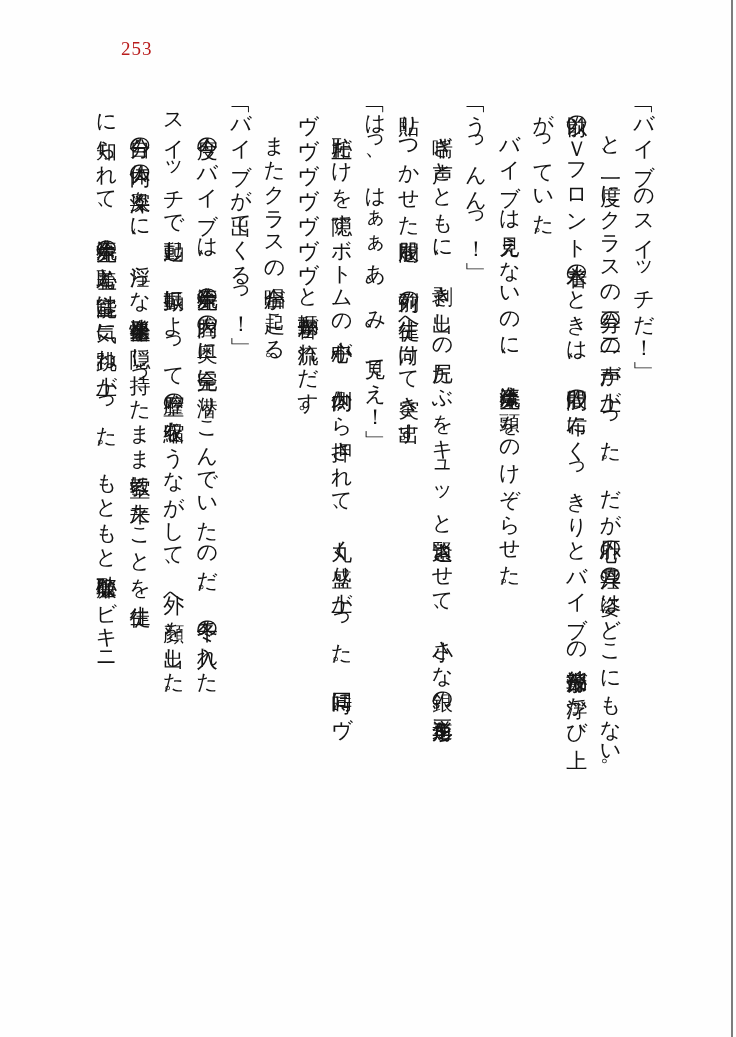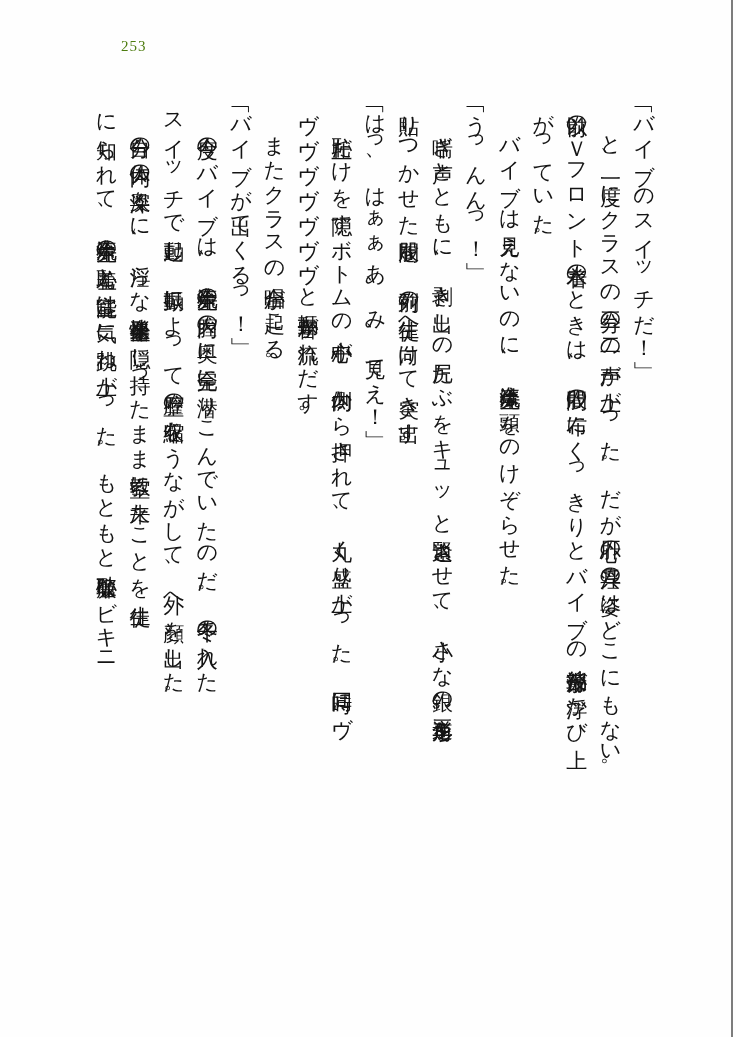--- a/index.html
+++ b/index.html
@@ -22,22 +22,22 @@
     left: 731px;
     width: 2px;
     height: 1037px;
     background: #7d7d7d;
   }
   
   #page-number {
     position: absolute;
     top: 38px;
     left: 121px;
-    font-size: 15px;
-    color: #4d7c0f;
+    font-size: 19px;
+    color: #b91c1c;
     letter-spacing: 1px;
   }
   
   #text-columns {
     position: absolute;
     top: 99px;
     right: 76px;
     width: 572px;
     height: 842px;
     writing-mode: vertical-rl;

